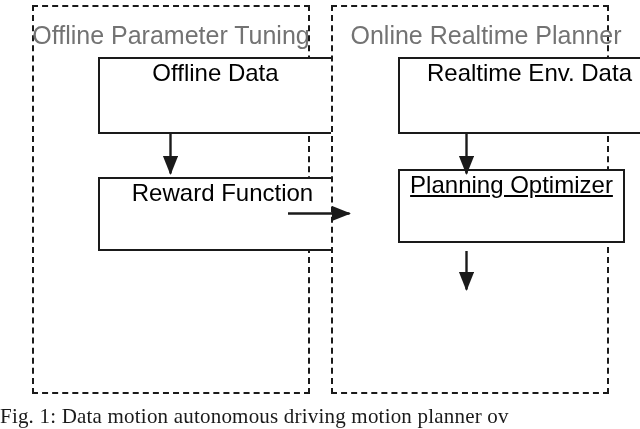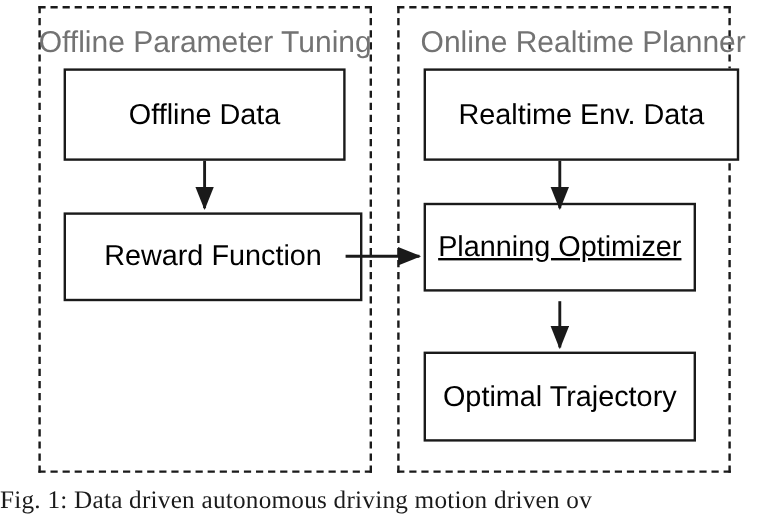--- a/index.html
+++ b/index.html
@@ -39,22 +39,23 @@
     white-space: nowrap;
     text-align: center;
   }
 
   .node {
     position: absolute;
     box-sizing: border-box;
     border: 2px solid #1a1a1a;
     background: #ffffff;
     display: flex;
-    align-items: center;
+    align-items: flex-start;
     justify-content: center;
+    margin-left: 45px;
   }
 
   .node-label {
     font-family: "Liberation Sans", sans-serif;
     font-size: 24px;
     line-height: 28px;
     color: #000000;
     white-space: nowrap;
   }
 
@@ -103,23 +104,20 @@
   <div class="panel-title" style="left:331px; top:20px; width:278px;margin-left:16px;">Online Realtime Planner</div>
 
   <div class="node" style="left:353px; top:57px; width:263px; height:77px;">
     <span class="node-label">Realtime Env. Data</span>
   </div>
 
   <div class="node" style="left:353px; top:169px; width:227px; height:74px;text-decoration:underline;">
     <span class="node-label">Planning Optimizer</span>
   </div>
 
-  <div class="node" style="left:353px; top:293px; width:227px; height:75px;">
-    <span class="node-label">Optimal Trajectory</span>
-  </div>
 
   <svg class="arrow-svg" viewBox="0 0 640 429" xmlns="http://www.w3.org/2000/svg">
     <defs>
       <marker id="ah" markerWidth="9" markerHeight="9" refX="7.4" refY="3.2" orient="auto" markerUnits="strokeWidth">
         <path d="M0,0 L8,3.2 L0,6.4 z" fill="#1a1a1a"></path>
       </marker>
     </defs>
 
     <g>
       <line x1="170.5" y1="134" x2="170.5" y2="173.5" stroke="#1a1a1a" stroke-width="2.4" marker-end="url(#ah)"></line>
@@ -131,15 +129,15 @@
 
     <g>
       <line x1="466.5" y1="134" x2="466.5" y2="173.5" stroke="#1a1a1a" stroke-width="2.4" marker-end="url(#ah)"></line>
     </g>
 
     <g>
       <line x1="466.5" y1="251" x2="466.5" y2="289.5" stroke="#1a1a1a" stroke-width="2.4" marker-end="url(#ah)"></line>
     </g>
   </svg>
 
-  <div class="caption">Fig. 1: Data driven autonomous driving motion driven ov</div>
+  <div class="caption">Fig. 1: Data motion autonomous driving motion planner ov</div>
 
 </div>
 
 </body></html>

